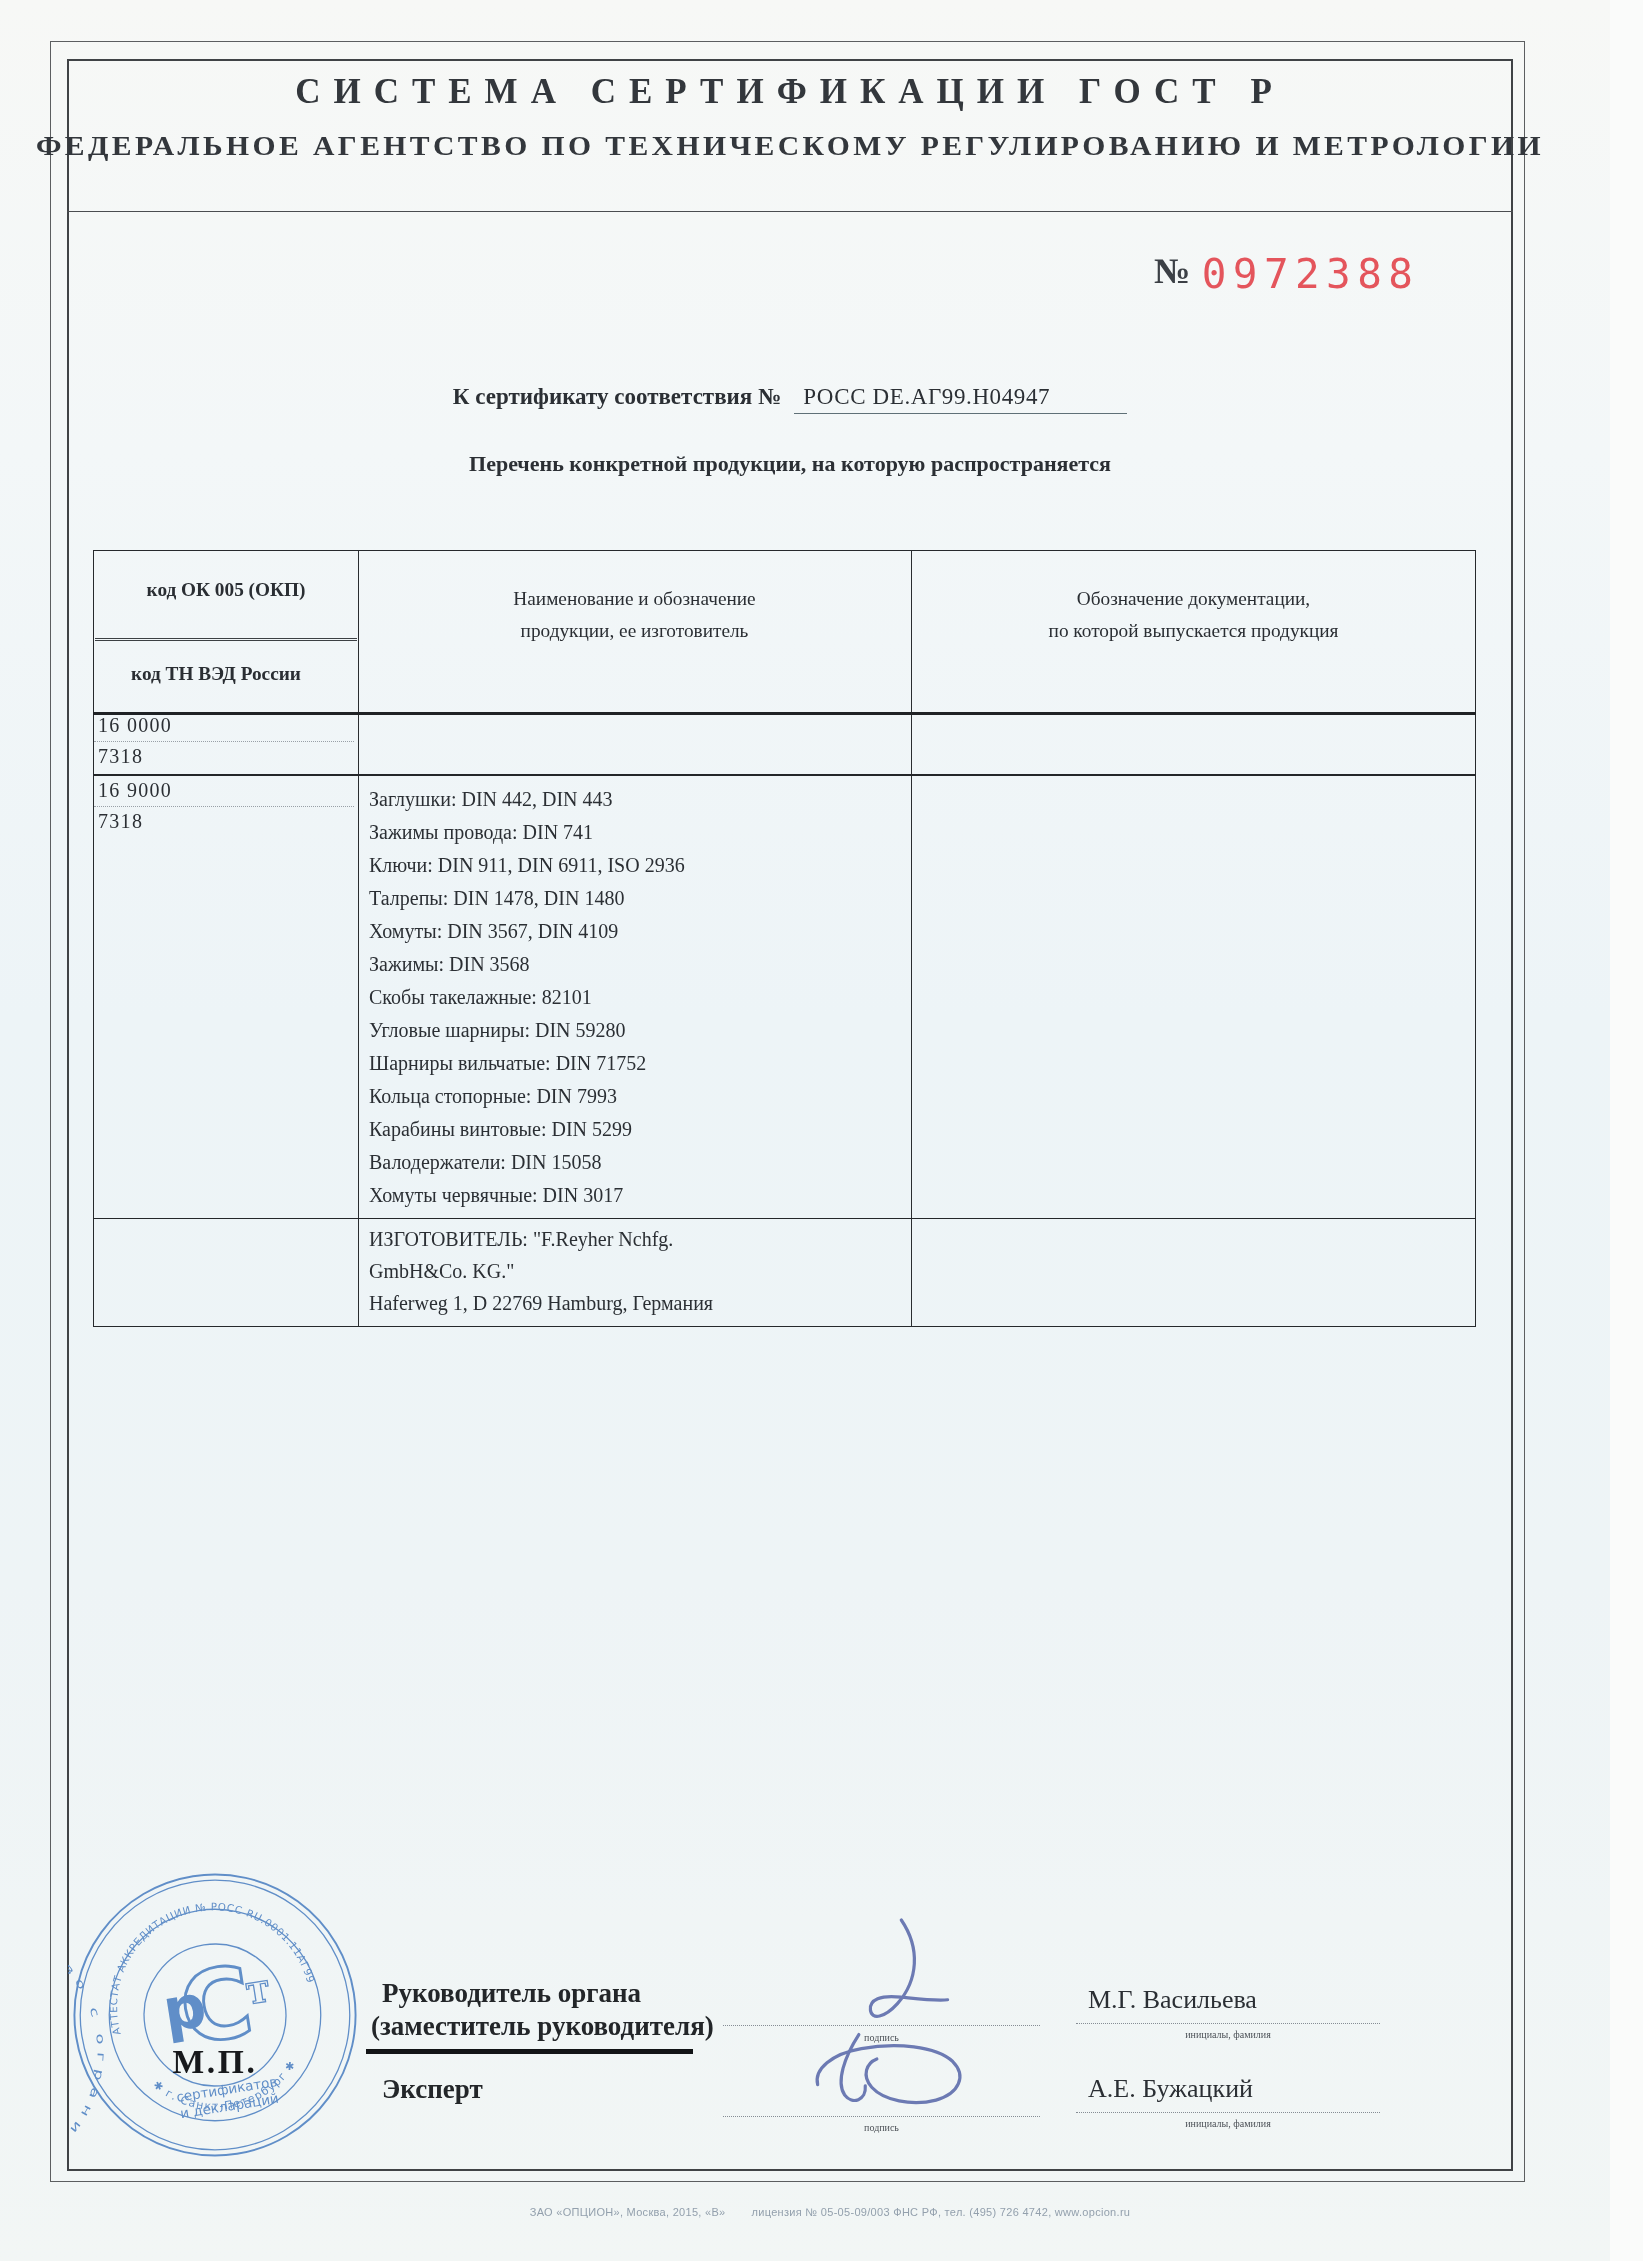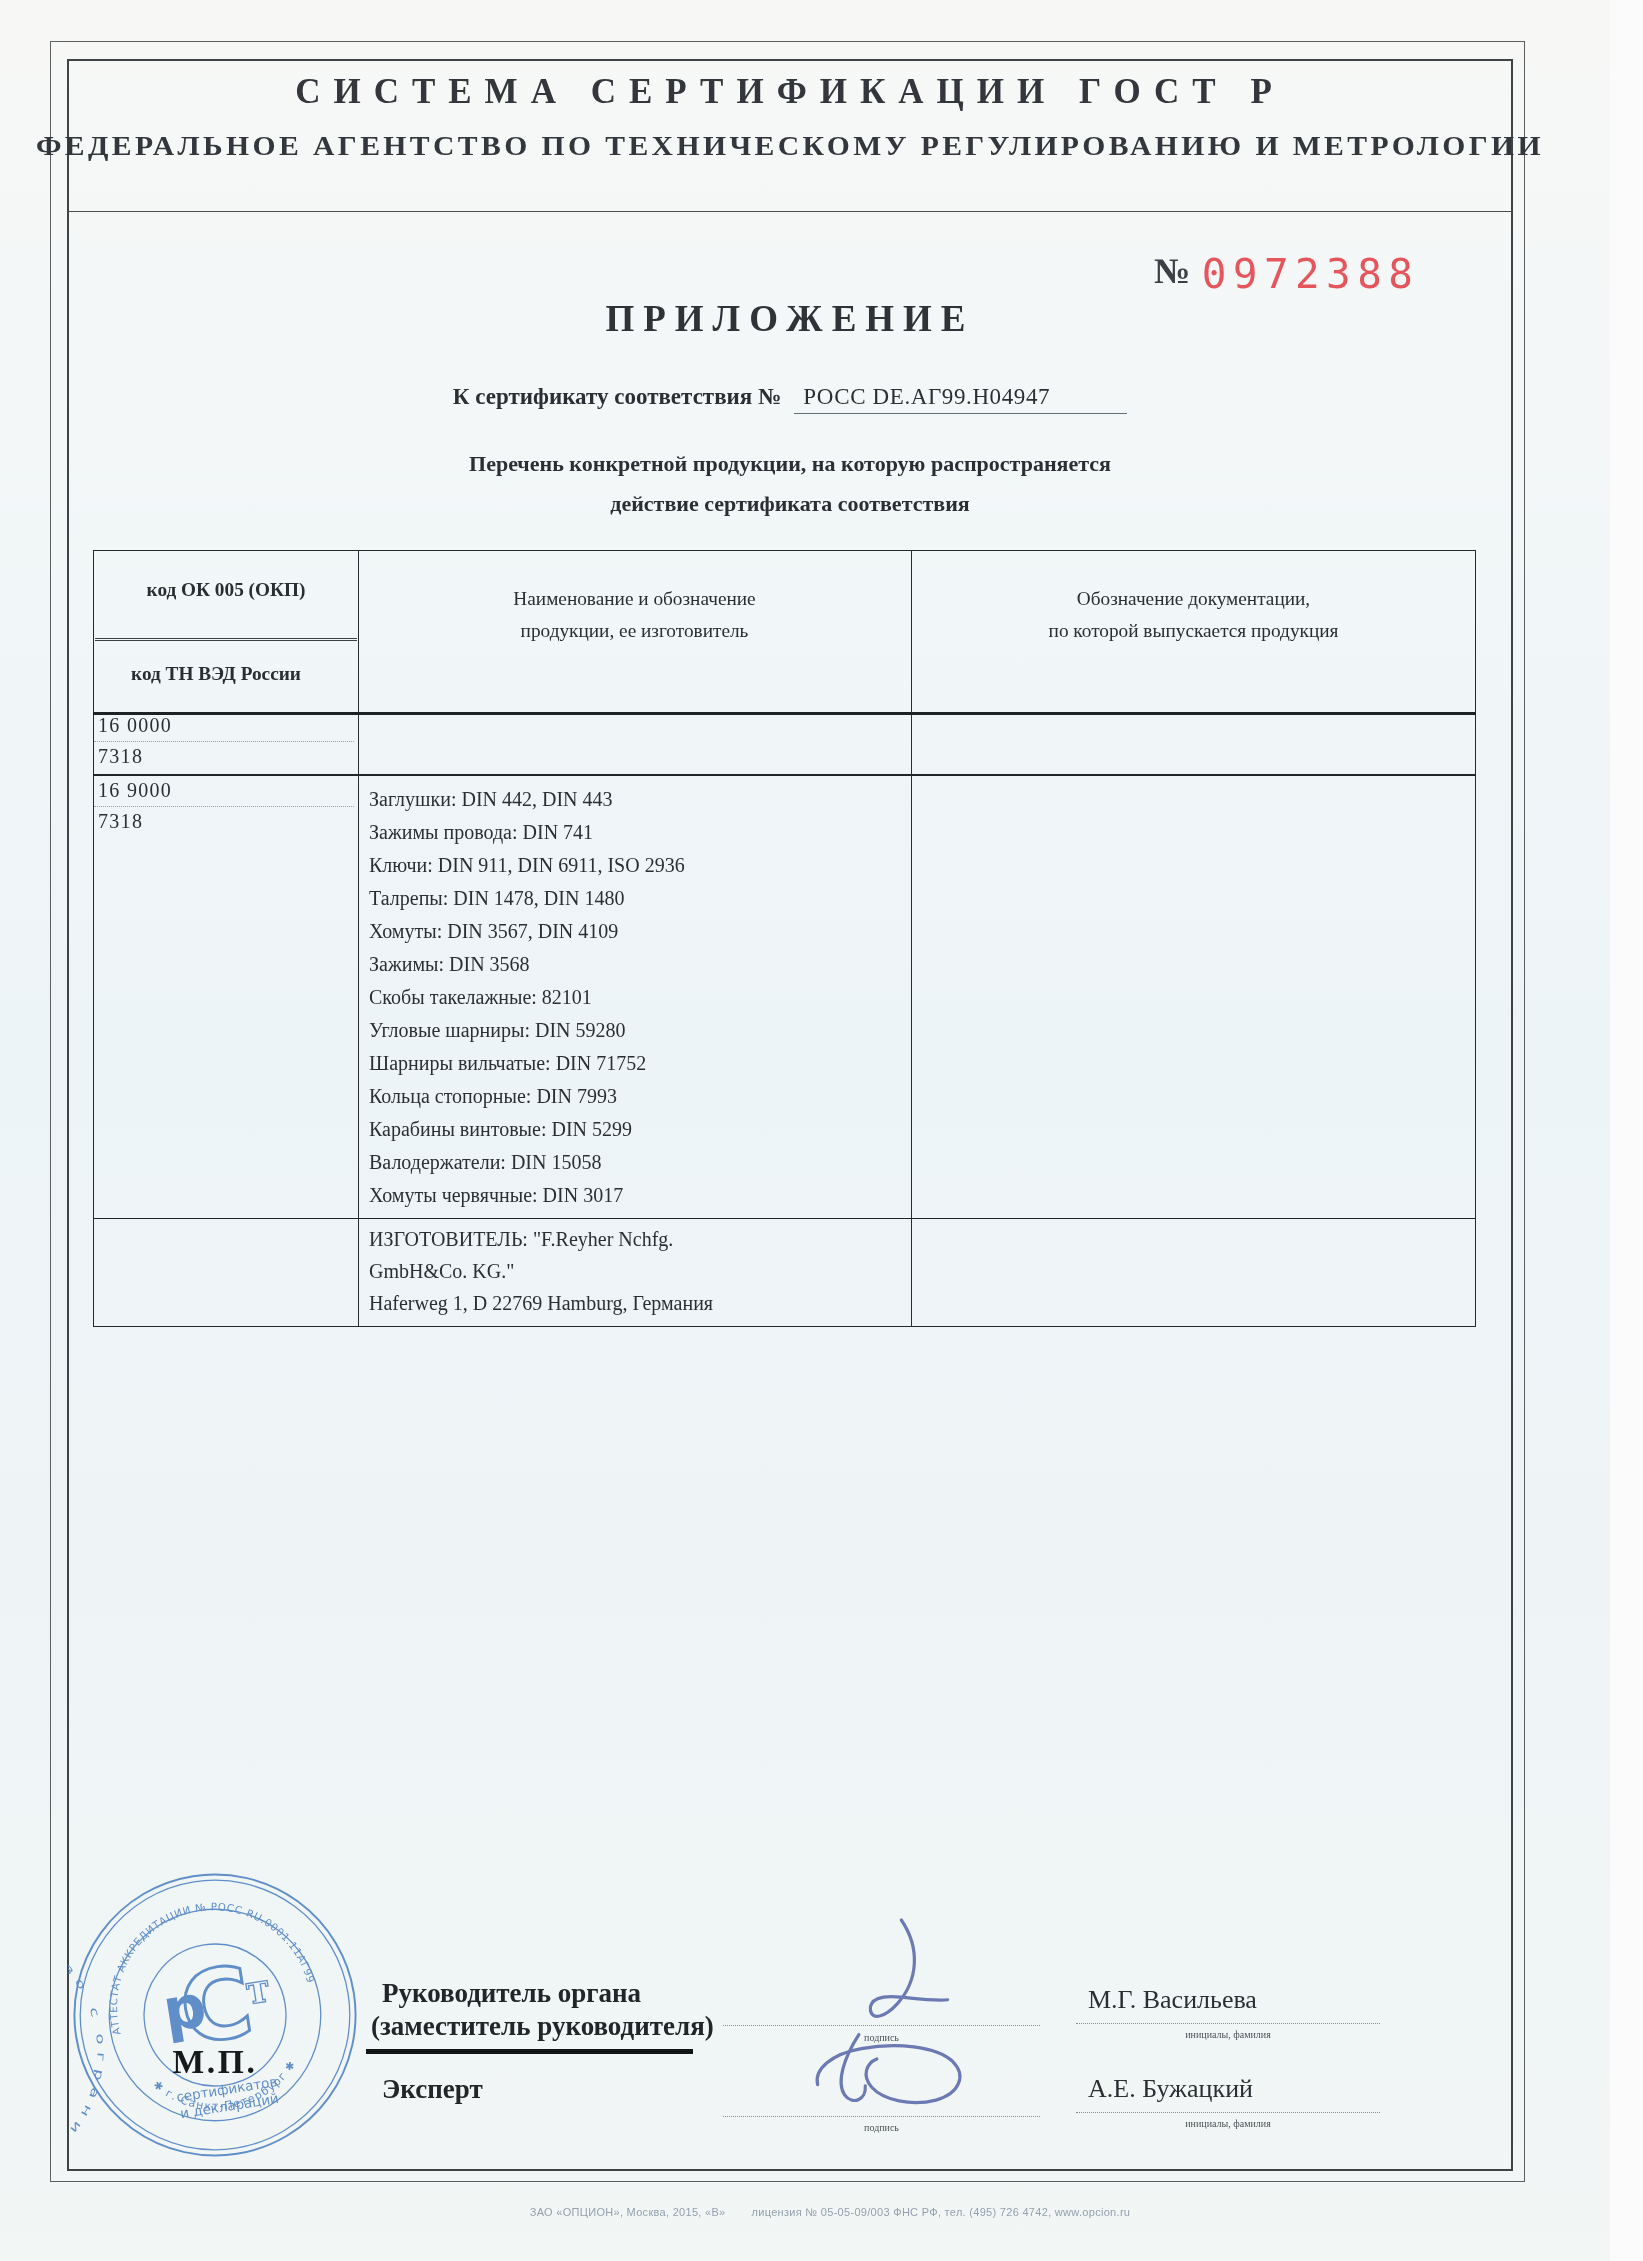--- a/index.html
+++ b/index.html
@@ -63,26 +63,24 @@
   <div class="abs header-divider"></div>
 
   <div class="abs hdr1">СИСТЕМА СЕРТИФИКАЦИИ ГОСТ Р</div>
   <div class="abs hdr2">ФЕДЕРАЛЬНОЕ АГЕНТСТВО ПО ТЕХНИЧЕСКОМУ РЕГУЛИРОВАНИЮ И МЕТРОЛОГИИ</div>
 
   <div class="abs docnum">
     <span class="nosign">№</span>
     <span class="digits">0972388</span>
   </div>
 
-  <div class="abs title">ПРИЛОЖЕНИЕ</div>
   <div class="abs certline">
     <span class="lbl">К сертификату соответствия №</span><span class="num">РОСС DE.АГ99.Н04947</span>
   </div>
   <div class="abs sub1">Перечень конкретной продукции,  на которую распространяется</div>
-  <div class="abs sub2">действие сертификата соответствия</div>
 
   <div class="abs tbl-frame"></div>
 
   <div class="abs vline" style="left:358px;top:550px;height:777px;"></div>
   <div class="abs vline" style="left:911px;top:550px;height:777px;"></div>
 
   <div class="abs hline-thick" style="left:93px;top:712px;width:1383px;"></div>
   <div class="abs hline-mid" style="left:93px;top:774px;width:1383px;"></div>
   <div class="abs hline" style="left:93px;top:1218px;width:1383px;"></div>
 

